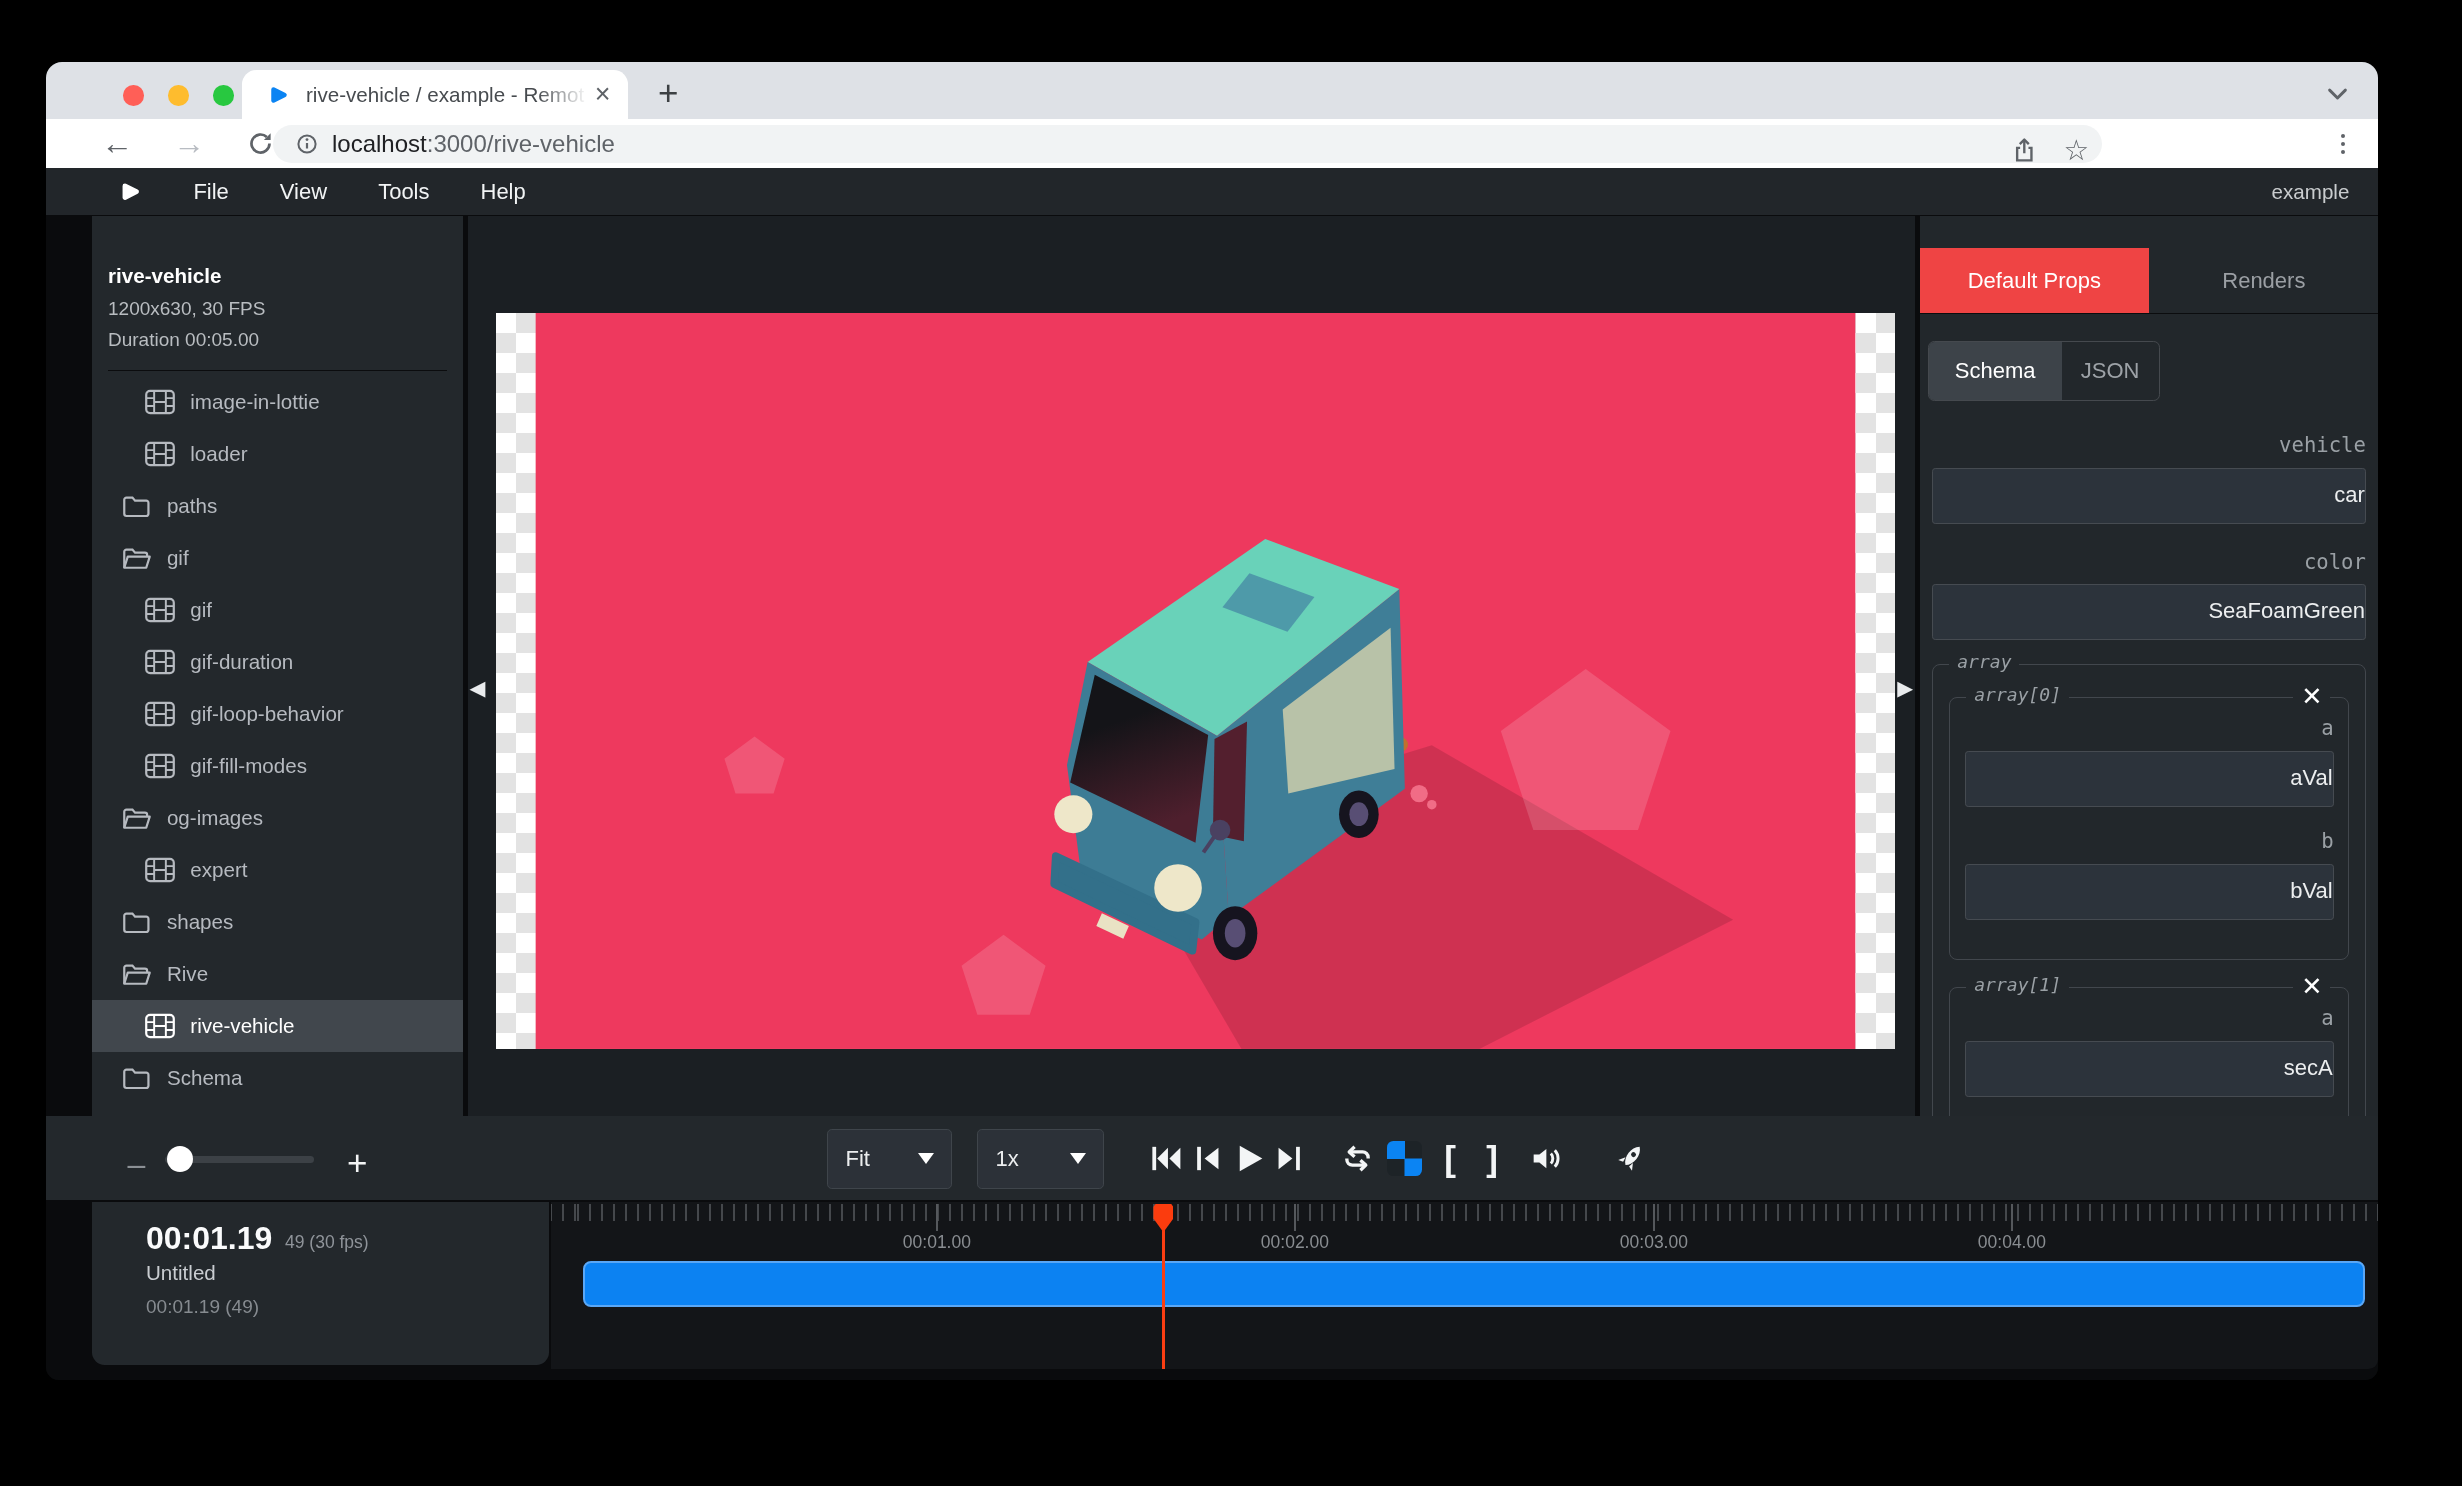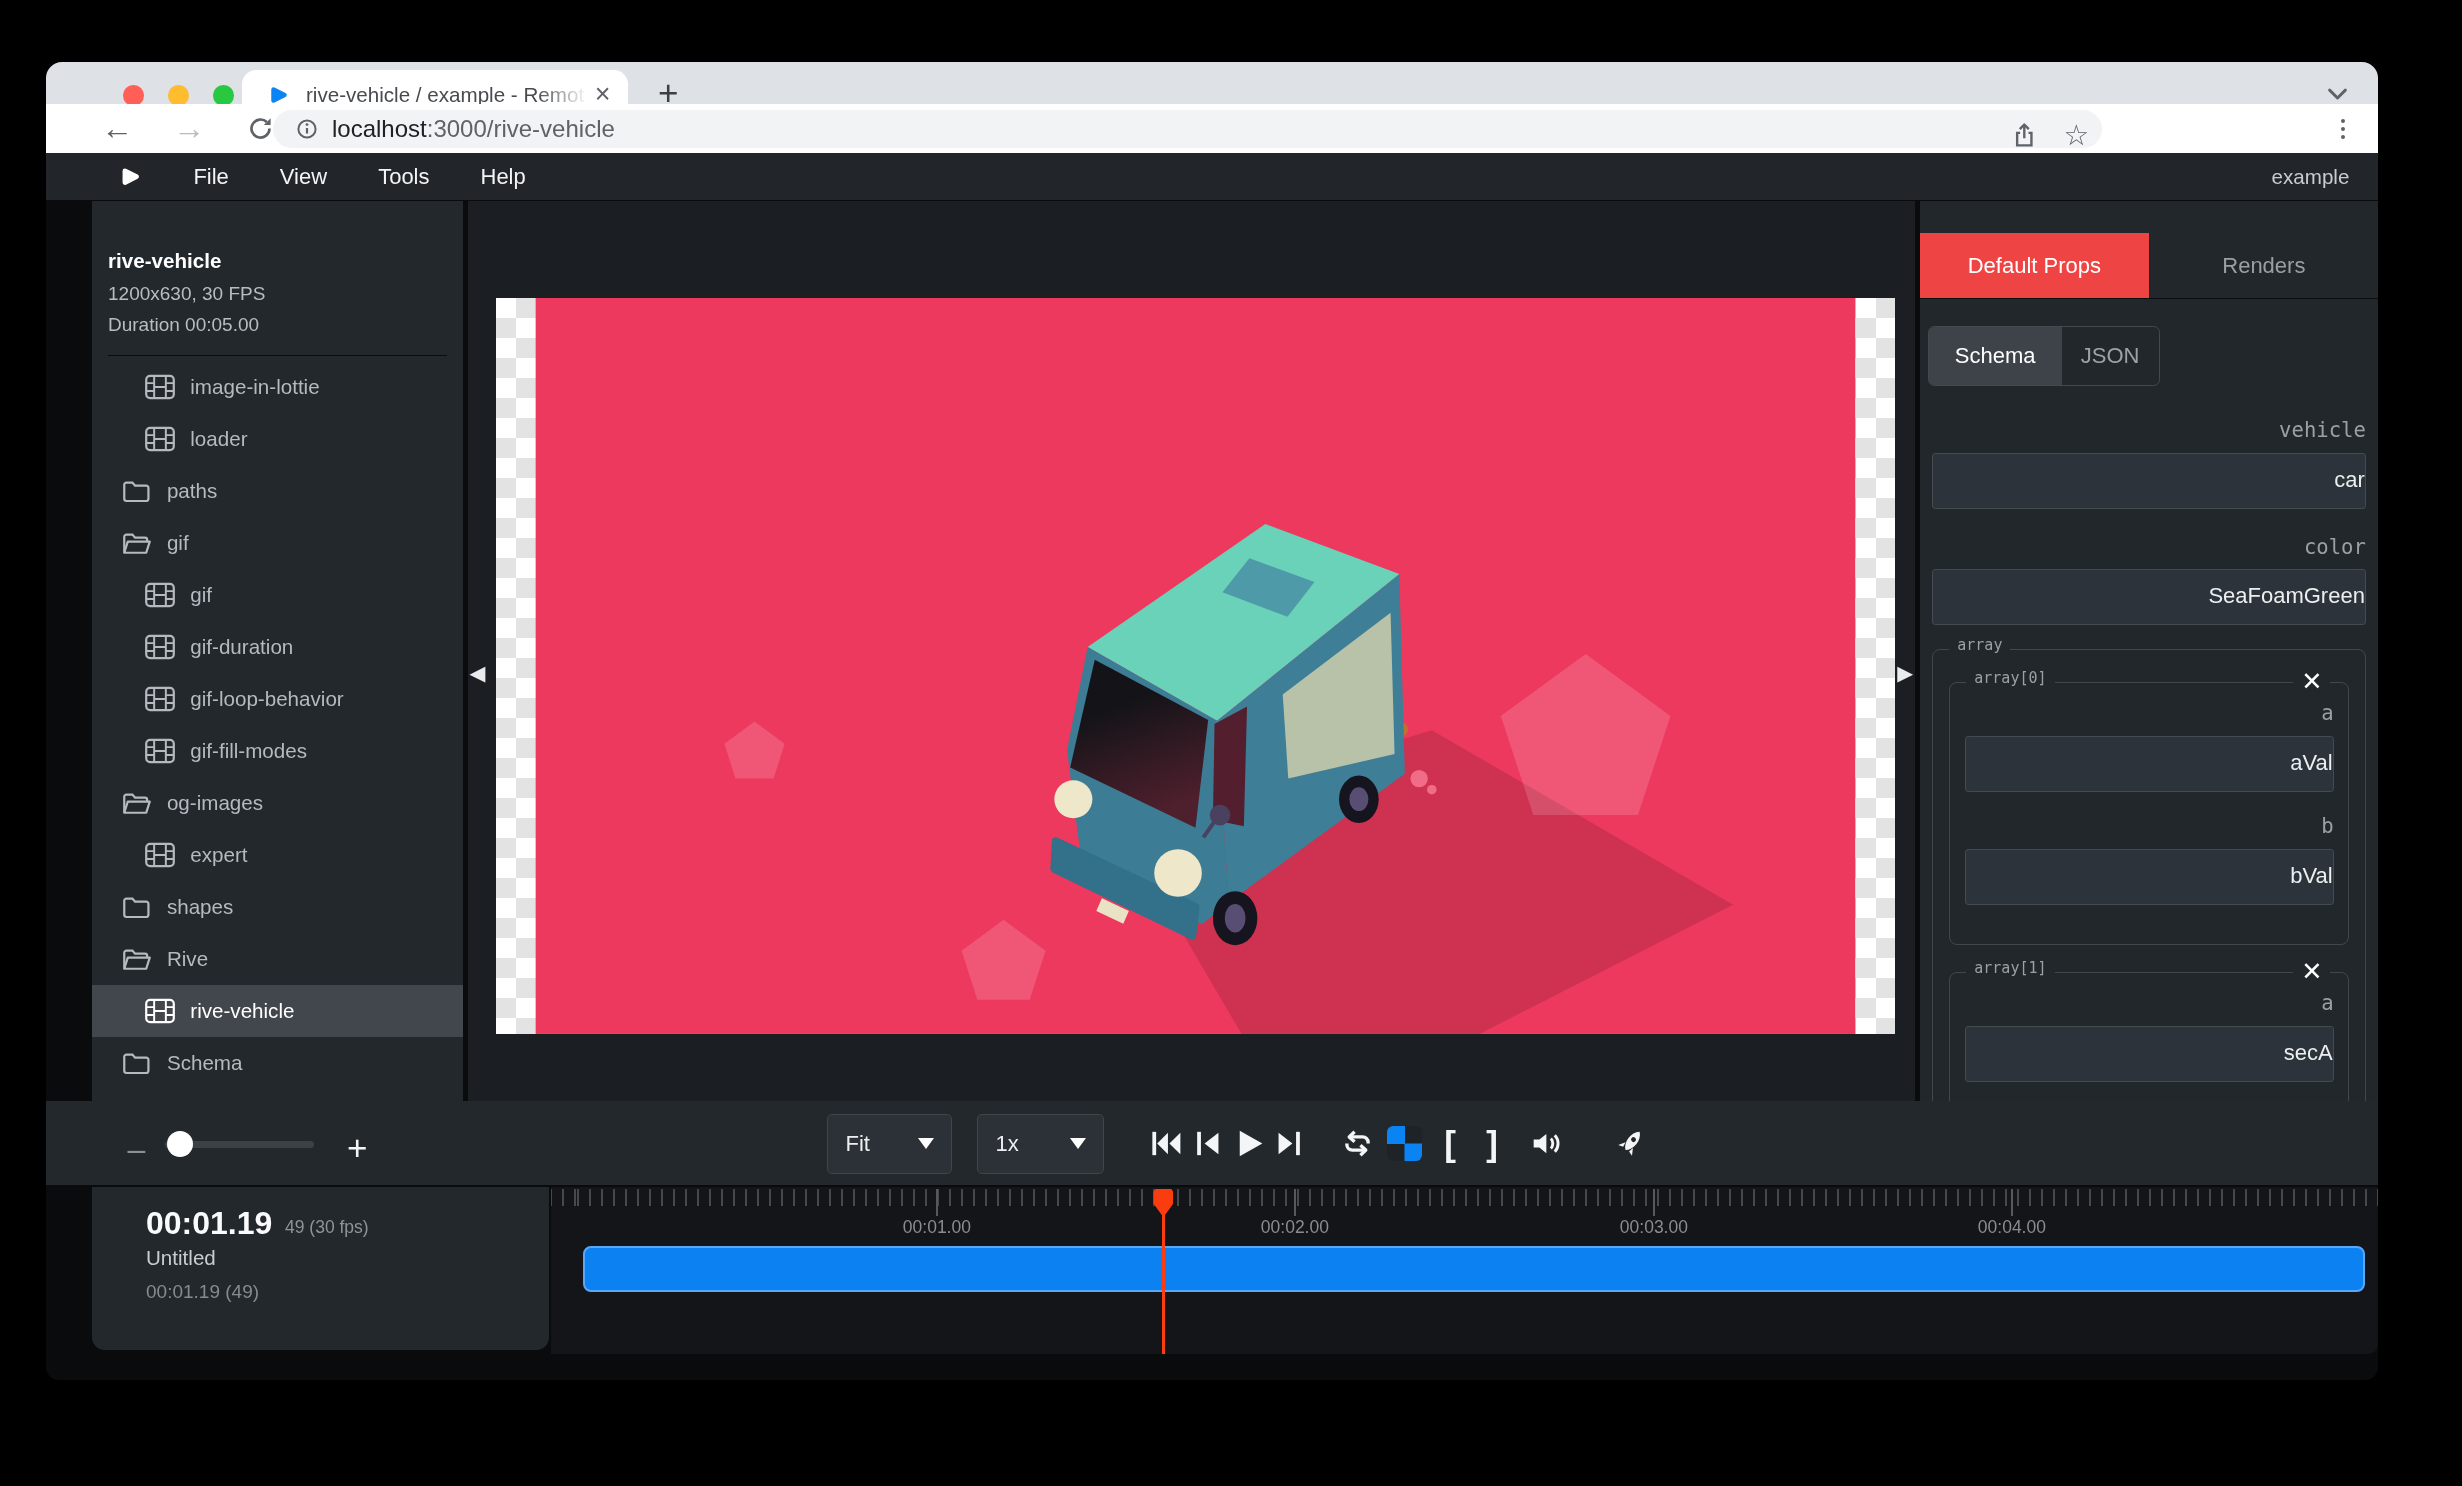--- a/index.html
+++ b/index.html
@@ -1,21 +1,21 @@
 <!DOCTYPE html>
 <html style="font-size:12.7px"><head>
 <meta charset="utf-8">
 <style>
   * { margin:0; padding:0; box-sizing:border-box; }
   html,body { width:2462px; height:1487px; background:#000; font-family:"Liberation Sans",sans-serif; overflow:hidden; }
   .stage { position:relative; width:2462px; height:1487px; background:#000; }
   .window { position:absolute; left:46px; top:62px; width:2332px; height:1318px; border-radius:16px 16px 12.7px 12.7px; overflow:hidden; background:#0a0b0d; display:flex; flex-direction:column; }
 
   
-  .tabstrip { height:42px; background:#dee1e6; position:relative; flex:none; }
+  .tabstrip { height:57px; background:#dee1e6; position:relative; flex:none; }
   .traffic { position:absolute; top:23px; width:20.6px; height:20.6px; border-radius:50%; }
   .tab { position:absolute; left:196px; top:8px; width:386px; height:49px; background:#fff; border-radius:14.3px 14.3px 0 0; display:flex; align-items:center; padding:0 17.5px 0 24px; }
   .favicon { width:24px; height:24px; color:#0b84f3; flex:none; }
   .tab-title { margin-left:16px; font-size:20.6px; color:#474b4f; white-space:nowrap; overflow:hidden; flex:1;
     -webkit-mask-image:linear-gradient(90deg,#000 82%,transparent); mask-image:linear-gradient(90deg,#000 82%,transparent); }
   .tab-close { font-size:27px; color:#5f6368; line-height:1; margin-left:6.3px; }
   .newtab { position:absolute; left:612px; top:11px; font-size:35px; color:#3c4043; font-weight:300; }
   .strip-chevron { position:absolute; left:2278px; top:17.5px; width:27px; height:27px; color:#5f6368; }
 
   .toolbar { height:49px; background:#fff; position:relative; flex:none; }
@@ -69,21 +69,21 @@
   .ptab.active { background:#ef4444; color:#fff; }
   .toggle { margin:27px 0 0 8px; width:232px; height:60px; border:1.6px solid #45494e; border-radius:6.3px; display:flex; overflow:hidden; }
   .tseg { display:flex; align-items:center; justify-content:center; font-size:22px; color:#9da2a7; }
   .tseg.s1 { width:133px; } .tseg.s2 { flex:1; }
   .tseg.active { background:#3d4349; color:#fff; }
   .fields { margin:30px 12.7px 0;text-align:right; }
   .flabel { font-family:"DejaVu Sans Mono",monospace; font-size:20.6px; line-height:28.6px; color:#9aa0a5; }
   .finput { height:56px; background:#2c333b; border:1.6px solid #464b51; border-radius:3.2px; color:#eceeef; font-size:22px; line-height:52px; padding-left:17.5px; margin:8px 0 24px; }
   .fs { border:1.6px solid #42474d; border-radius:8px; position:relative; }
   .fs-outer { margin:11px 0 0; padding:27px 16px 19px; }
-  .legend { position:absolute; top:-14.3px; left:16px; background:#22272b; padding:0 8px; font-family:"DejaVu Sans Mono",monospace; font-size:15px; color:#9aa0a5; }
+  .legend { position:absolute; top:-14.3px; left:16px; background:#22272b; padding:0 8px; font-family:"DejaVu Sans Mono",monospace; font-size:18px; color:#9aa0a5;font-style:italic; }
   .group { padding:16px 14.3px 19px; margin-top:4.8px; }
   .group + .group { margin-top:27px; }
   .gclose { position:absolute; top:-16px; right:17.5px; background:#22272b; padding:0 8px; color:#fff; font-size:25.4px; line-height:28.6px; }
   .group .finput { margin-bottom:20.6px; }
 
   
   .playbar { height:86px; background:#23282c; border-bottom:2.4px solid #0a0b0d; position:relative; flex:none; }
   .zmin { position:absolute; left:76px; top:30px; width:28.6px; font-size:32px; color:#8b9095; text-align:center; }
   .ztrack { position:absolute; left:119px; top:40px; width:149px; height:7.1px; border-radius:4px; background:#3c4146; }
   .zknob { position:absolute; left:121px; top:30px; width:26px; height:26px; border-radius:50%; background:#fff; }

